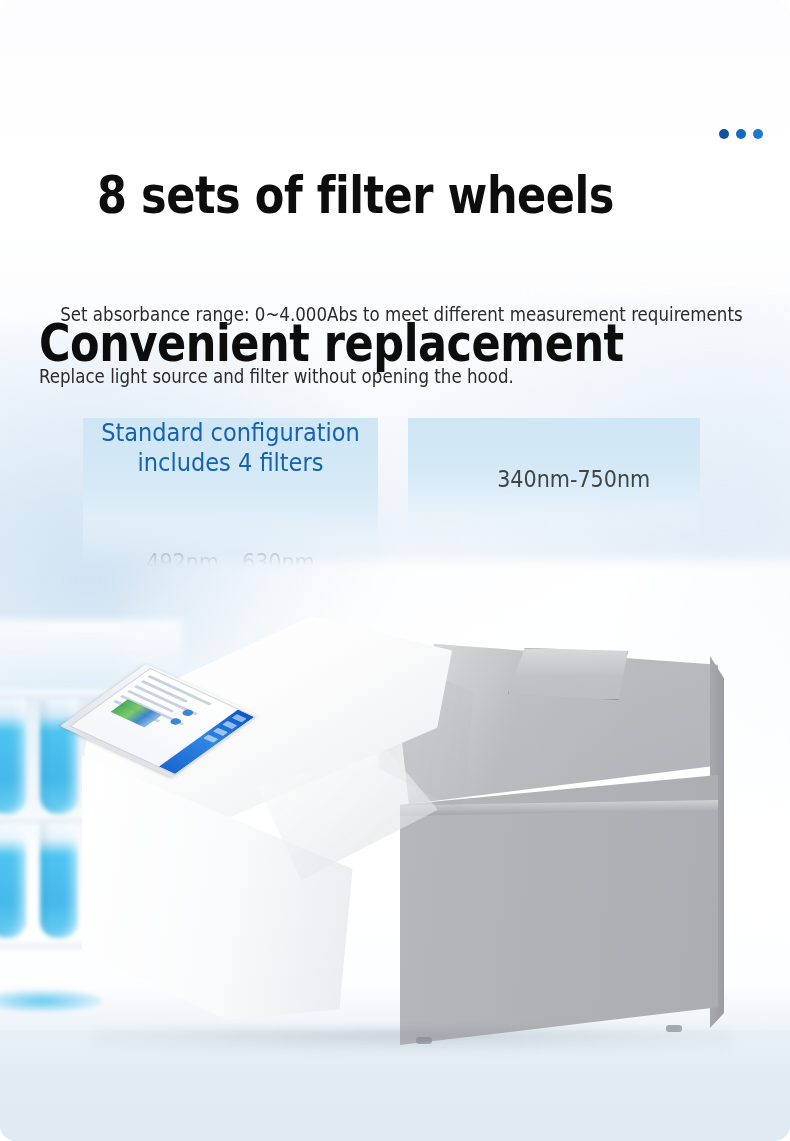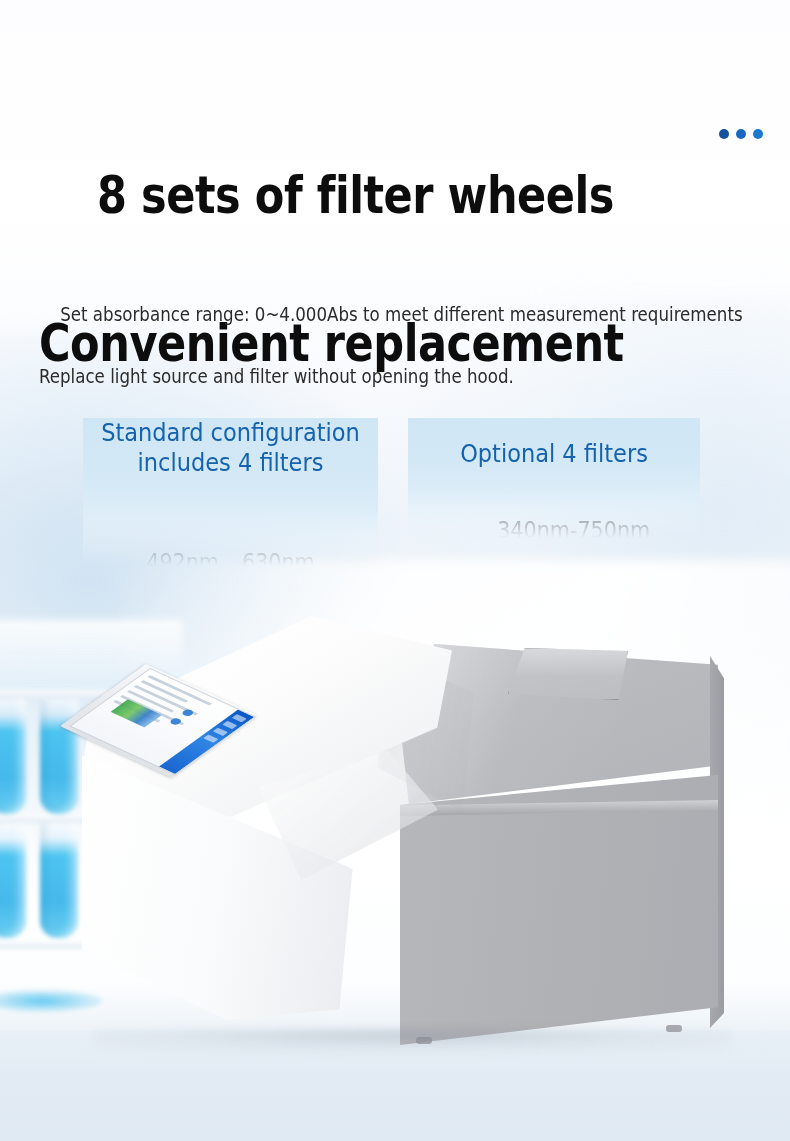--- a/index.html
+++ b/index.html
@@ -4,21 +4,21 @@
 <style>
   html,body{margin:0;padding:0;}
   body{
     width:790px;height:1141px;overflow:hidden;position:relative;
     background:#ffffff;
     font-family:"Liberation Sans", sans-serif;
     -webkit-font-smoothing:antialiased;
   }
 
   
-  .stage{position:absolute;inset:0;overflow:hidden;}
+  .stage{position:absolute;inset:0;overflow:hidden;border-radius:16px;}
 
   .bg-base{
     position:absolute;inset:0;
     background:linear-gradient(180deg,
        #fdfdff 0%,
        #ffffff 18%,
        #fbfcfe 30%,
        #eef4fa 46%,
        #f4f8fb 56%,
        #fbfdfe 64%,
@@ -268,21 +268,20 @@
 
   <div class="card left">
     <div class="title">Standard configuration
 includes 4 filters</div>
     <div class="vals">
       <span class="v2">492nm、630nm</span>
     </div>
   </div>
 
   <div class="card right">
-    <div class="title">Optional 4 filters</div>
     <div class="vals">
       <span>340nm-750nm</span>
     </div>
   </div>
 
   <div class="device">
     <div class="body-top"></div>
     <div class="body-top-sheen"></div>
     <div class="lid"></div>
     <div class="lid-line"></div>

